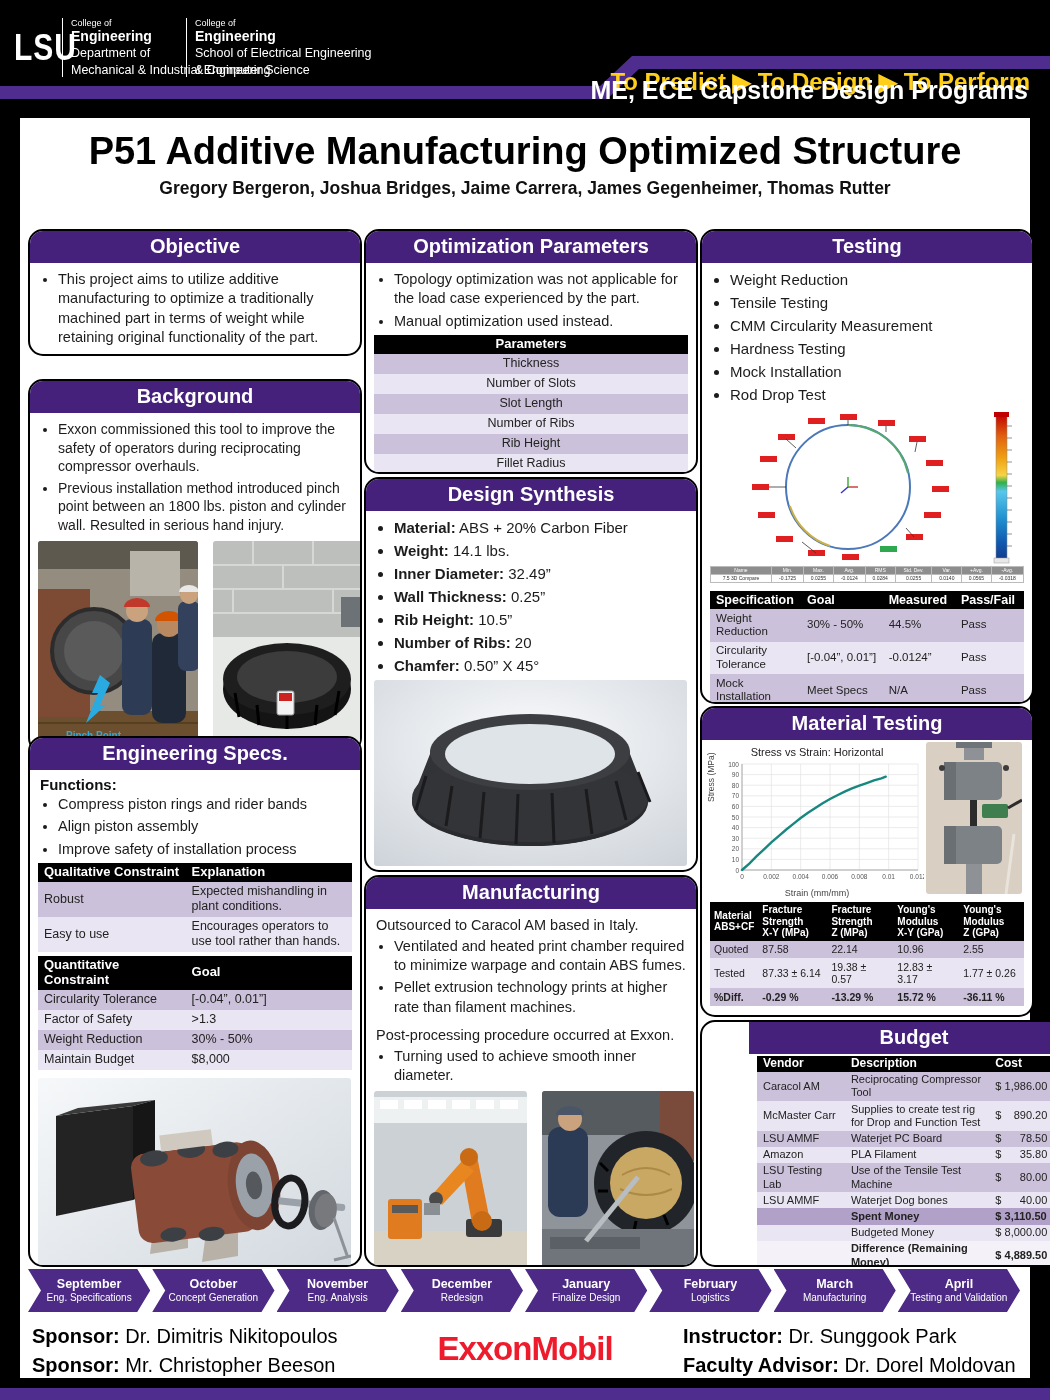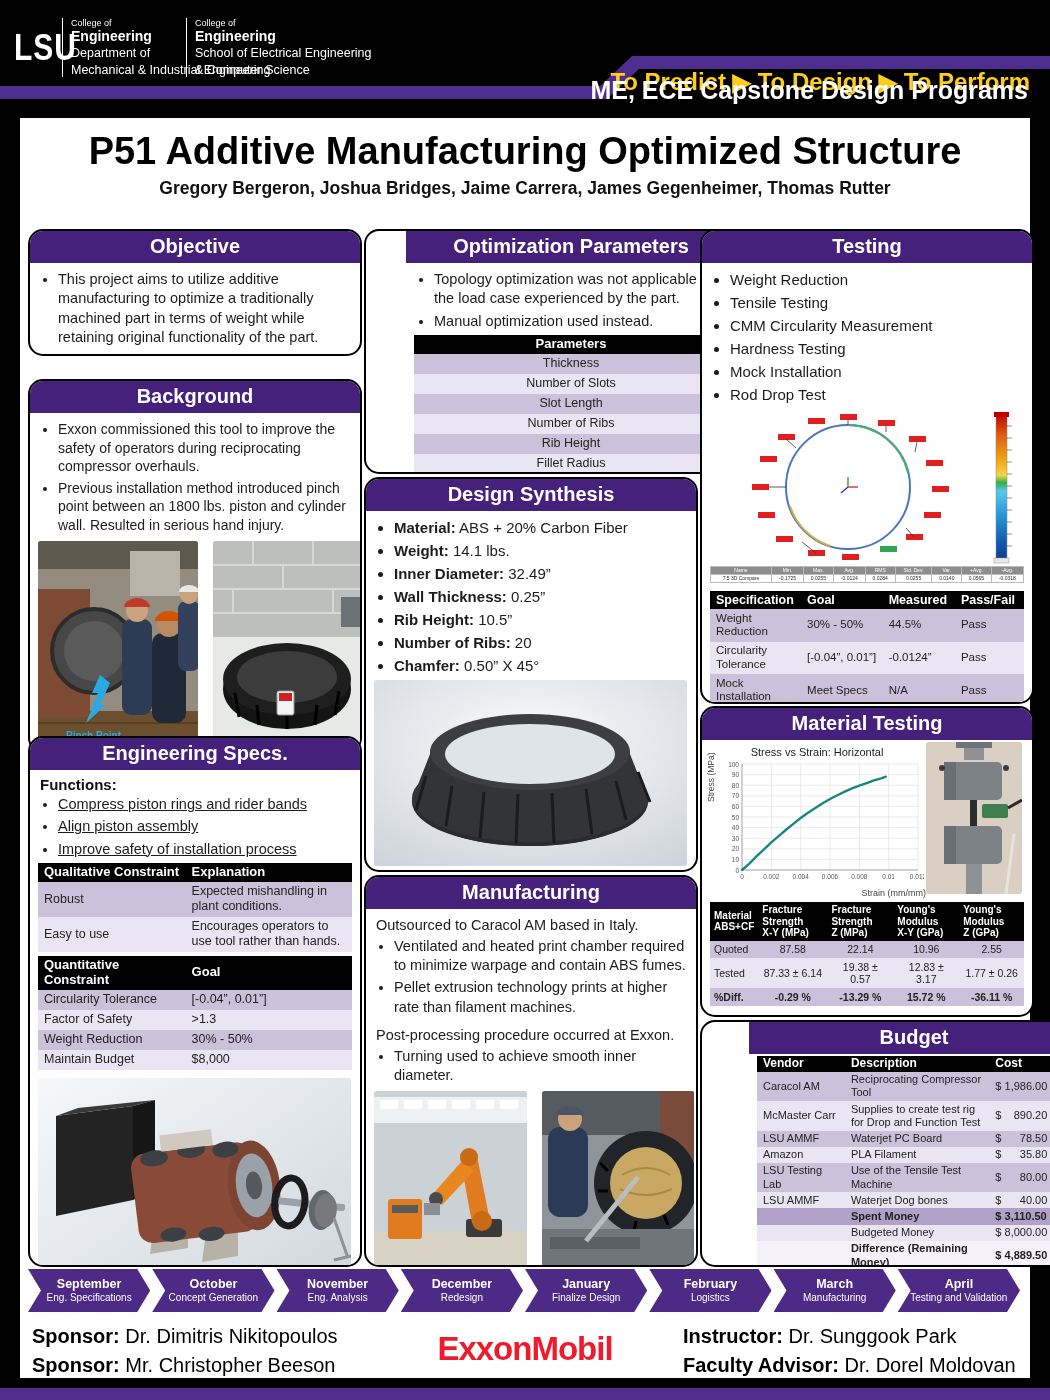--- a/index.html
+++ b/index.html
@@ -29,21 +29,21 @@
   table{border-collapse:collapse;width:calc(100% - 16px);margin:4px 8px;}
   th{background:#000;color:#fff;text-align:left;padding:2px 6px;font-size:13px;white-space:pre-line;line-height:1.15;}
   td{padding:2.5px 6px;font-size:12.5px;color:#222;line-height:1.2;}
   tbody tr:nth-child(odd) td{background:#CCC1DA;}
   tbody tr:nth-child(even) td{background:#EAE5F2;}
 
   #params-table th,#params-table td{text-align:center;}
   #spec-table th{font-size:12.5px;}  #spec-table td{font-size:11.5px;}
   #mat-table th{font-size:10px;padding:2px 4px;} 
   #mat-table td{font-size:10.5px;padding:2.5px 4px;}
-  #mat-table td:not(:first-child){text-align:center;margin-top:36px;}
+  #mat-table td:not(:first-child){text-align:left;margin-top:36px;}
   #mat-table tbody tr:nth-child(3) td{font-weight:bold;}
   #budget-table th{font-size:12px;padding:1px 6px;}
   #budget-table td{font-size:11px;padding:1.5px 6px;}
   #budget-table td:nth-child(3){white-space:pre;}
   #budget-table tbody tr:nth-child(7) td{background:#B1A0C7;font-weight:bold;}
   #budget-table tbody tr:nth-child(8) td{background:#EAE5F2;}
   #budget-table tbody tr:nth-child(9) td{background:#F4F1F8;font-weight:bold;}
   #cmm-table{margin:0 8px;width:calc(100% - 16px);}
   #cmm-table td{font-size:5px;padding:0 2px;text-align:center;color:#333;line-height:1.4;border:0.5px solid #bbb;}
   #cmm-table tbody tr:nth-child(1) td{background:#8d8d8d;color:#fff;}
@@ -60,21 +60,21 @@
         clip-path:polygon(0 0,calc(100% - 13px) 0,100% 50%,calc(100% - 13px) 100%,0 100%,13px 50%);
         display:flex;flex-direction:column;justify-content:center;}
   .chev .mo{font-size:12.5px;font-weight:bold;line-height:1.2;}
   .chev .phs{font-size:10px;line-height:1.2;}
 
   .footer-left{position:absolute;left:32px;top:1322px;font-size:20px;color:#000;line-height:1.45;}
   .footer-right{position:absolute;left:683px;top:1322px;font-size:20px;color:#000;line-height:1.45;}
   .exxon{position:absolute;left:420px;top:1330px;width:210px;text-align:center;font-size:33px;font-weight:800;color:#EE1B2D;letter-spacing:-1px;}
 
   .chart-title{font-size:11px;color:#222;text-align:center;margin:4px 0 0 0;}
-  .axis-lab{font-size:9px;color:#444;text-align:right;}
+  .axis-lab{font-size:9px;color:#444;text-align:center;}
   .ylab{position:absolute;left:-2px;top:60px;transform:rotate(-90deg);transform-origin:left top;font-size:8.5px;color:#444;}
 </style>
 </head>
 <body>
 
 <div class="poster">
 
   <svg class="stripe" width="1050" height="118">
     <polygon points="0,86 600,86 632,56 1050,56 1050,69 639,69 607,99 0,99" fill="#4F2D8F"></polygon>
   </svg>
@@ -163,21 +163,21 @@
         </g>
         <rect x="64" y="150" width="17" height="24" rx="2" fill="#f3f3f3" stroke="#999"></rect>
         <rect x="66" y="152" width="13" height="8" fill="#c22"></rect>
       </svg>
     </div>
   </section>
 
   <section class="box" style="left:28px;top:736px;width:330px;height:527px;">
     <div class="box-head">Engineering Specs.</div>
     <div class="funcs">Functions:</div>
-    <ul class="bul" style="margin-top:2px;text-decoration:underline;">
+    <ul class="bul" style="margin-top:2px;">
       <li>Compress piston rings and rider bands</li>
       <li>Align piston assembly</li>
       <li>Improve safety of installation process</li>
     </ul>
     <table id="qual-table">
       <thead>
           <tr>
         <th style="width:47%;">Qualitative Constraint</th>
         <th>Explanation</th>
       </tr>
@@ -250,21 +250,21 @@
       </g>
       <g transform="rotate(6 284 130)">
         <ellipse cx="284" cy="132" rx="13" ry="20" fill="#63666a"></ellipse>
         <ellipse cx="288" cy="132" rx="11" ry="17" fill="#77797d"></ellipse>
       </g>
       <line x1="296" y1="140" x2="310" y2="180" stroke="#8d9298" stroke-width="3"></line>
       <line x1="296" y1="182" x2="313" y2="178" stroke="#8d9298" stroke-width="3"></line>
     </svg>
   </section>
 
-  <section class="box" style="left:364px;top:229px;width:330px;height:241px;padding-left:40px;">
+  <section class="box" style="left:364px;top:229px;width:330px;height:241px;">
     <div class="box-head">Optimization Parameters</div>
     <ul class="bul">
       <li>Topology optimization was not applicable for the load case experienced by the part.</li>
       <li>Manual optimization used instead.</li>
     </ul>
     <table id="params-table">
       <thead>
           <tr>
             <th>Parameters</th>
           </tr>

